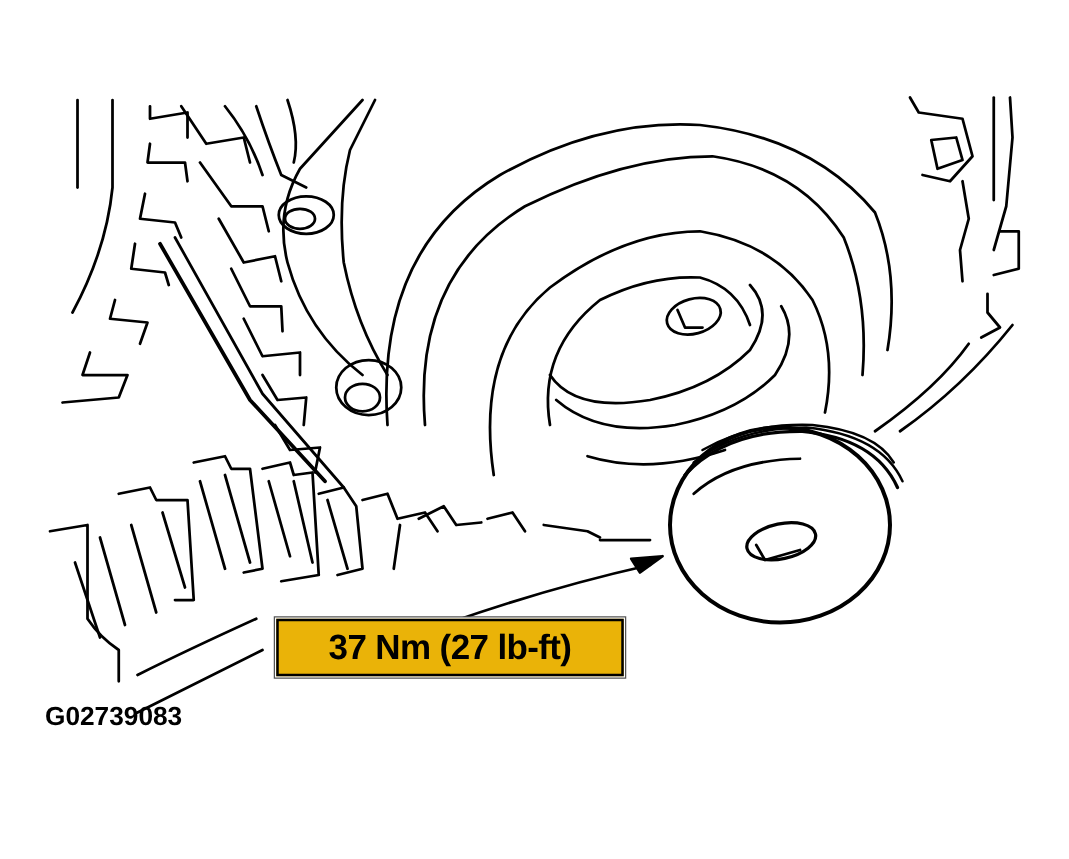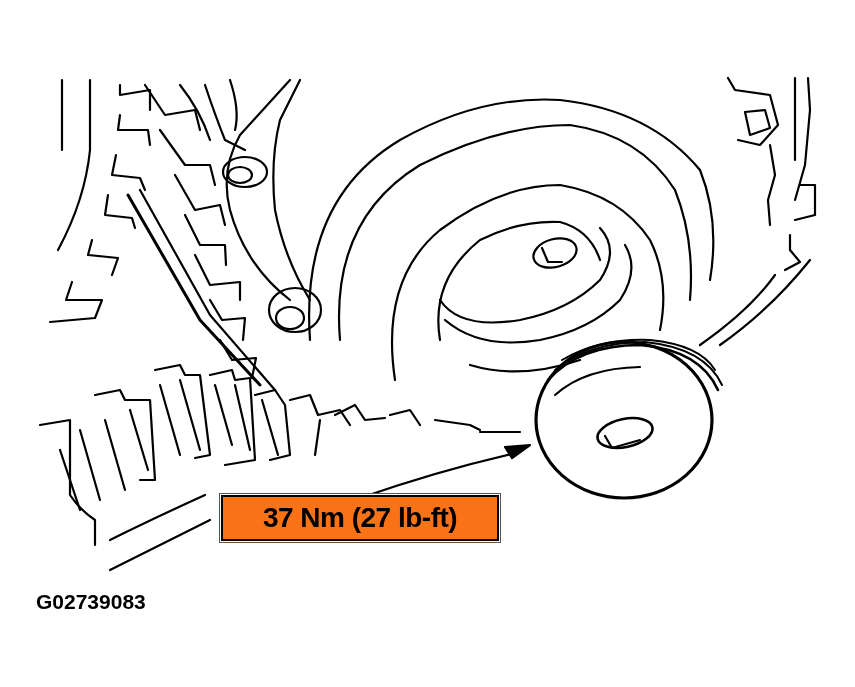--- a/index.html
+++ b/index.html
@@ -22,35 +22,35 @@
       height: 687px;
     }
     .torque-label {
       position: absolute;
       left: 221px;
       top: 495px;
       width: 278px;
       height: 46px;
       border: 2px solid #000;
       box-shadow: 0 0 0 1px #fff, 0 0 0 2px #555;
-      background: #f97316;
+      background: #eab308;
       box-sizing: border-box;
       display: flex;
       align-items: center;
       justify-content: center;
       font-family: "Liberation Sans", sans-serif;
       font-weight: bold;
       font-size: 28px;
       letter-spacing: -0.5px;
       color: #000;
     }
     .figure-id {
       position: absolute;
       left: 36px;
-      top: 590px;
+      top: 562px;
       font-family: "Liberation Sans", sans-serif;
       font-weight: bold;
       font-size: 21px;
       color: #000;
     }
   </style>
 </head>
 <body>
 
 <svg id="diagram" viewBox="0 0 855 687" xmlns="http://www.w3.org/2000/svg" fill="none" stroke="#000" stroke-width="2.2" stroke-linejoin="round" stroke-linecap="round">

